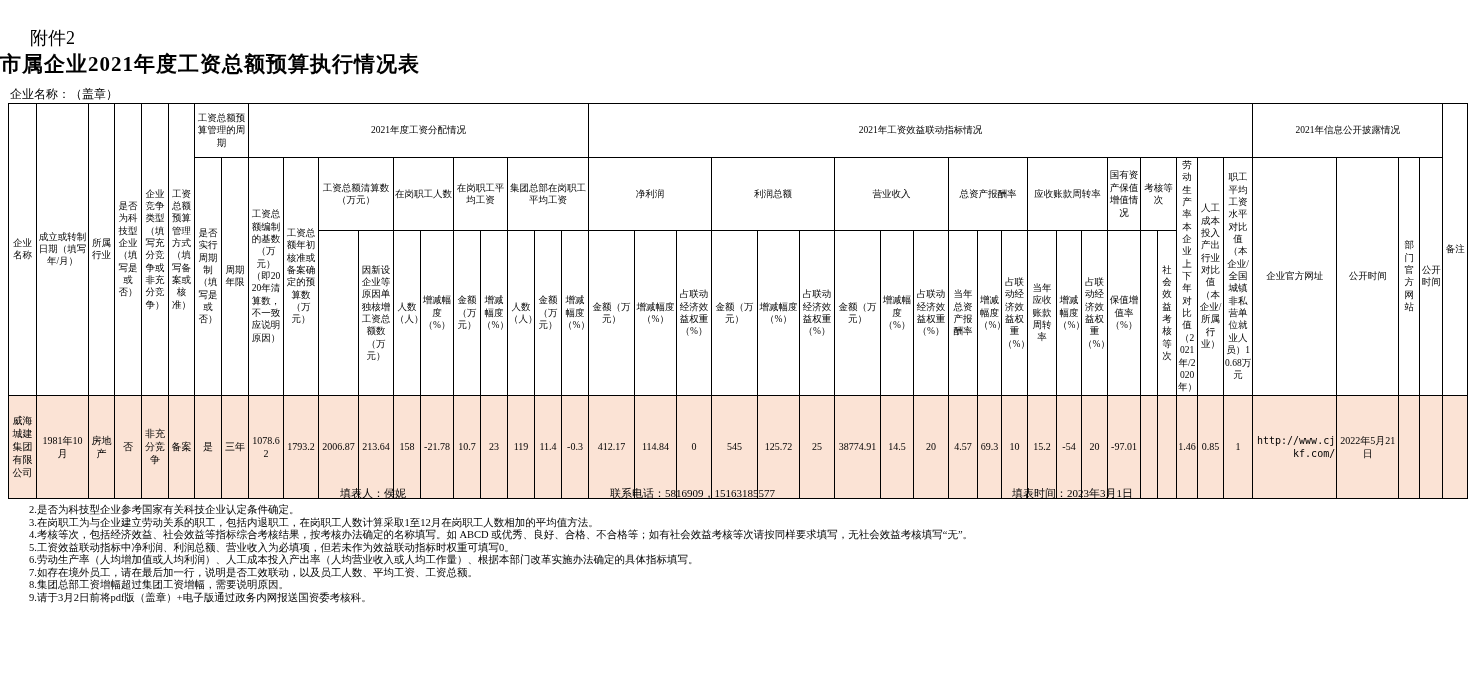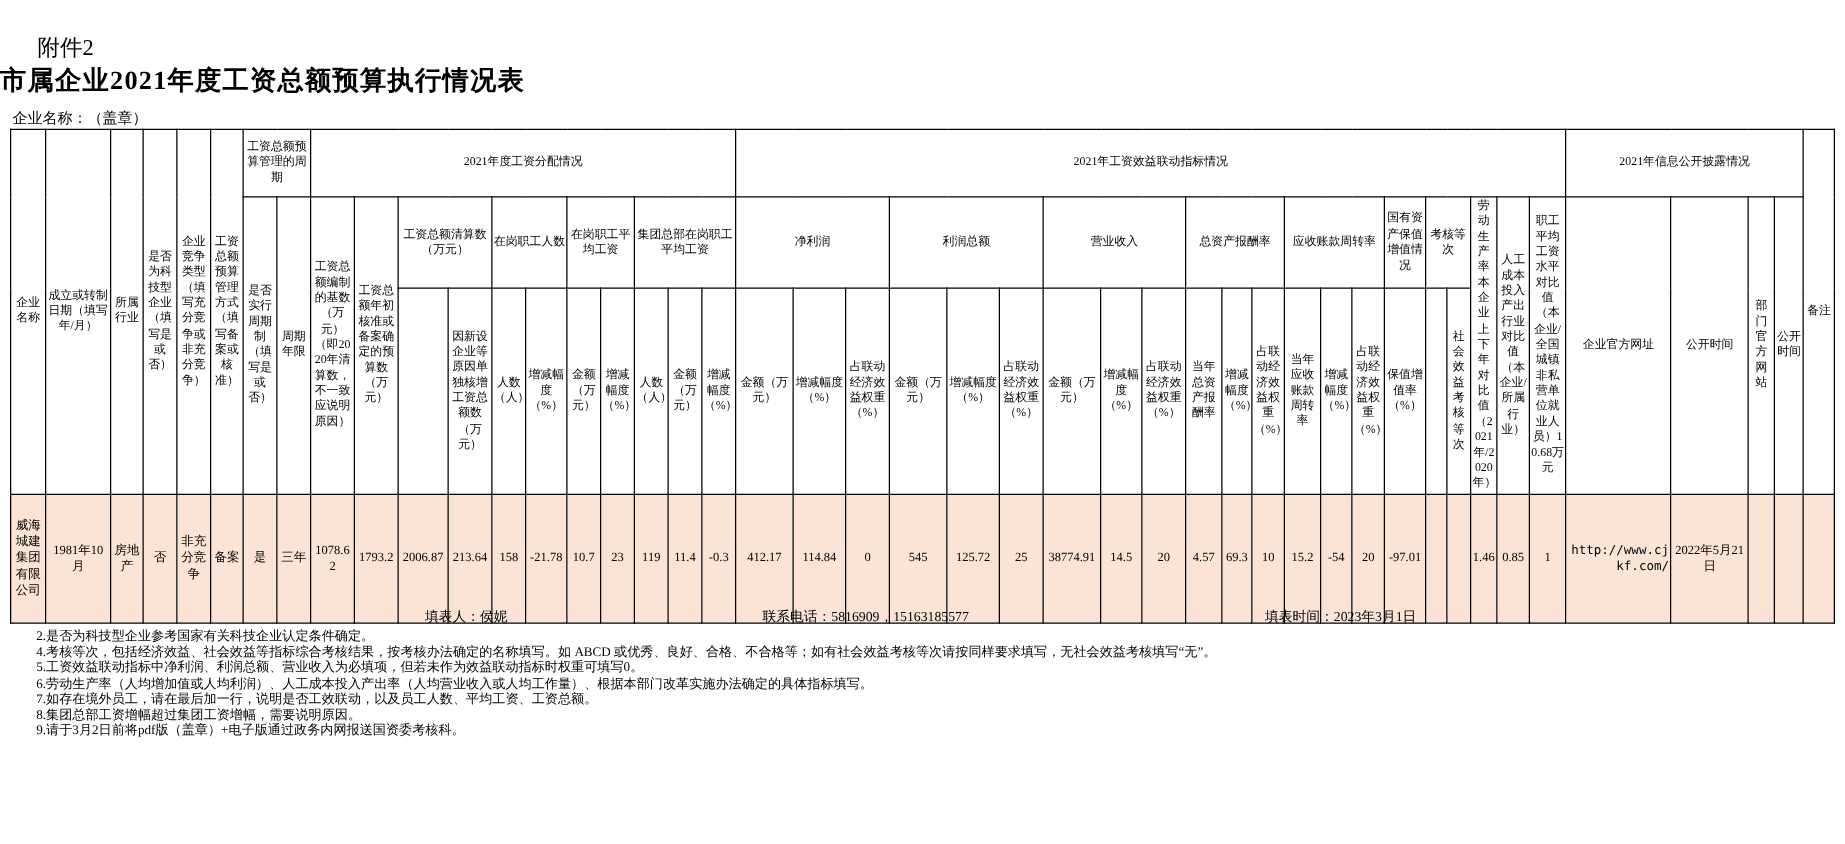--- a/index.html
+++ b/index.html
@@ -206,20 +206,21 @@
     </table>
 
   <div class="footer">
     <span class="filler"><span>填表人：</span><span>侯妮</span></span>
     <span class="phone"><span>联系电话：</span><span>5816909，15163185577</span></span>
     <span class="ftime"><span>填表时间：</span><span>2023年3月1日</span></span>
   </div>
 
   <div class="notes">
     <div class="note-row indent">2.是否为科技型企业参考国家有关科技企业认定条件确定。</div>
+    <div class="note-row indent">3.在岗职工为与企业建立劳动关系的职工，包括内退职工，在岗职工人数计算采取1至12月在岗职工人数相加的平均值方法。</div>
     <div class="note-row indent">4.考核等次，包括经济效益、社会效益等指标综合考核结果，按考核办法确定的名称填写。如 ABCD 或优秀、良好、合格、不合格等；如有社会效益考核等次请按同样要求填写，无社会效益考核填写“无”。</div>
     <div class="note-row indent">5.工资效益联动指标中净利润、利润总额、营业收入为必填项，但若未作为效益联动指标时权重可填写0。</div>
     <div class="note-row indent">6.劳动生产率（人均增加值或人均利润）、人工成本投入产出率（人均营业收入或人均工作量）、根据本部门改革实施办法确定的具体指标填写。</div>
     <div class="note-row indent">7.如存在境外员工，请在最后加一行，说明是否工效联动，以及员工人数、平均工资、工资总额。</div>
     <div class="note-row indent">8.集团总部工资增幅超过集团工资增幅，需要说明原因。</div>
     <div class="note-row indent">9.请于3月2日前将pdf版（盖章）+电子版通过政务内网报送国资委考核科。</div>
   </div>
 
 </div>
 

